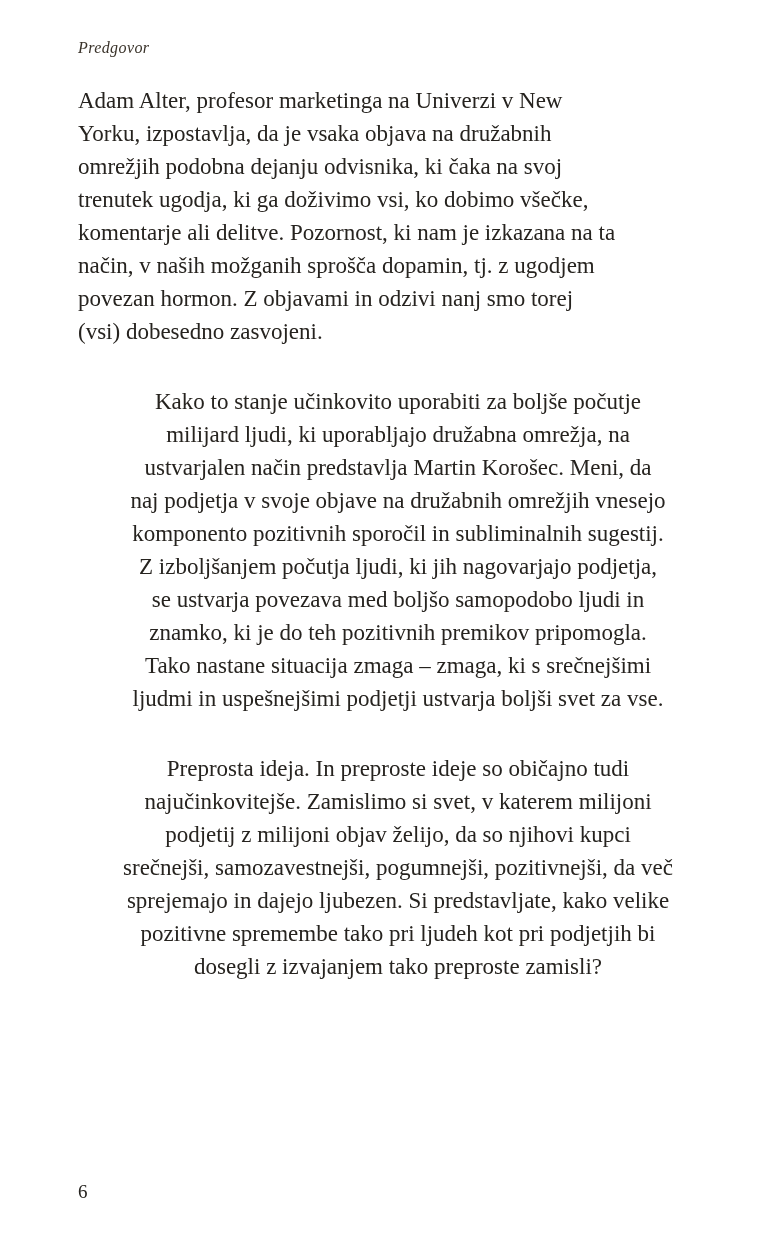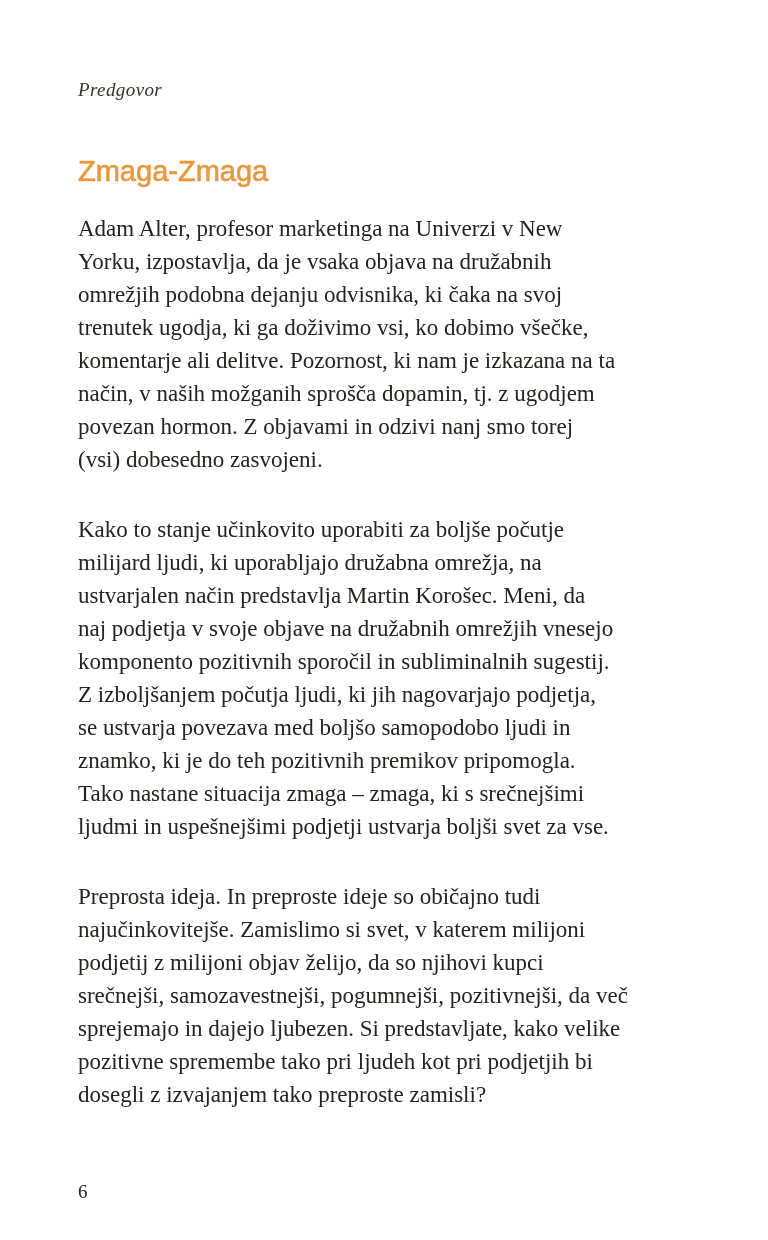--- a/index.html
+++ b/index.html
@@ -15,61 +15,59 @@
     width: 768px;
     height: 1240px;
     background: var(--bg);
     padding: 36px 40px 0 78px;
     overflow: hidden;
     font-family: "Liberation Serif", serif;
   }
   .running-header {
     font-family: "Liberation Serif", serif;
     font-style: italic;
-    font-size: 19px;
+    font-size: 16px;
     line-height: 24px;
     letter-spacing: 0.4px;
     color: var(--header-text);
-    margin-top: 42px;
   }
   .chapter-title {
     font-family: "Liberation Sans", sans-serif;
     font-weight: 400;
     -webkit-text-stroke: 0.6px var(--accent);
     font-size: 29px;
     line-height: 34px;
     color: var(--accent);
     margin-top: 52px;
   }
   .body-para {
     font-family: "Liberation Serif", serif;
     font-size: 23px;
     line-height: 33px;
     color: var(--body-text);
     white-space: pre-line;
     max-width: 640px;
   }
   .body-para.first { margin-top: 24px; }
-  .body-para + .body-para { margin-top: 37px; }
+  .body-para + .body-para { margin-top: 37px; text-align: center; }
   .page-number {
     position: absolute;
     left: 78px;
     top: 1181px;
     font-family: "Liberation Serif", serif;
     font-size: 19px;
     color: var(--body-text);
   }
 </style>
 </head>
 <body>
 
 <div class="page">
   <div class="running-header">Predgovor</div>
 
-  <h1 class="chapter-title">Zmaga-Zmaga</h1>
 
   <p class="body-para first">Adam Alter, profesor marketinga na Univerzi v New
 Yorku, izpostavlja, da je vsaka objava na družabnih
 omrežjih podobna dejanju odvisnika, ki čaka na svoj
 trenutek ugodja, ki ga doživimo vsi, ko dobimo všečke,
 komentarje ali delitve. Pozornost, ki nam je izkazana na ta
 način, v naših možganih sprošča dopamin, tj. z ugodjem
 povezan hormon. Z objavami in odzivi nanj smo torej
 (vsi) dobesedno zasvojeni.</p>
 

